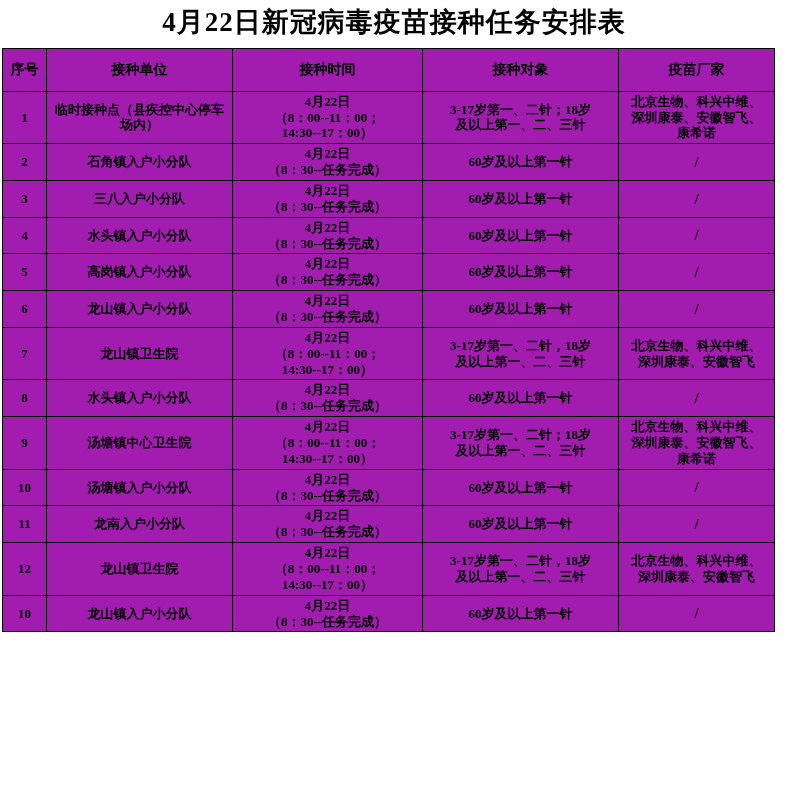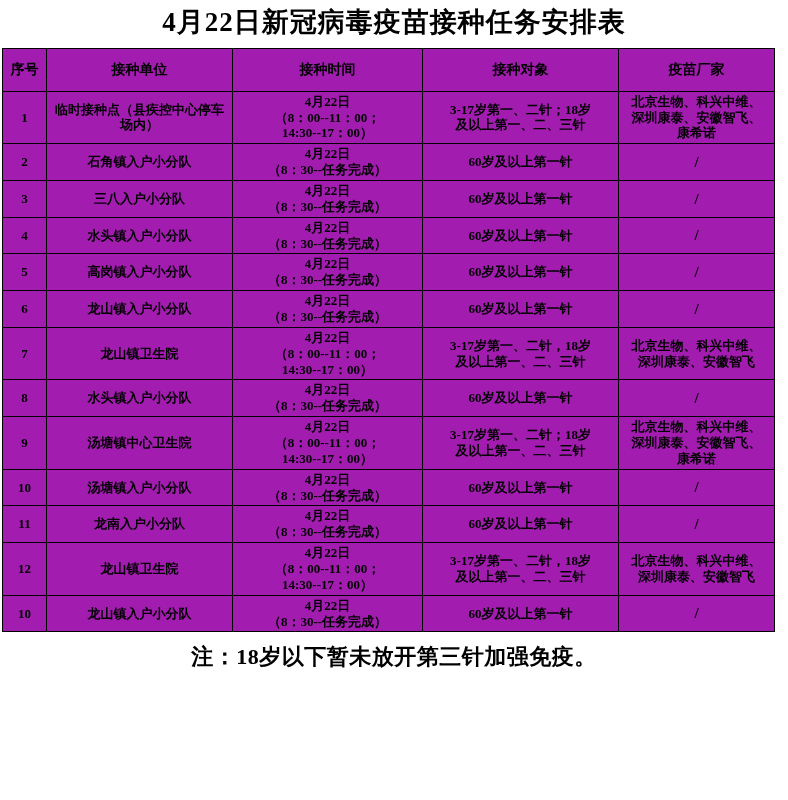--- a/index.html
+++ b/index.html
@@ -296,15 +296,14 @@
           <td class="cell-obj">
             <span class="line">60岁及以上第一针</span>
           </td>
           <td class="cell-maker">
             <span class="slash line">/</span>
           </td>
         </tr>
       </tbody>
   </table>
 
-  <div class="note">注：18岁以下暂未放开第三针加强免疫。</div>
 
 </div>
 
 </body></html>

